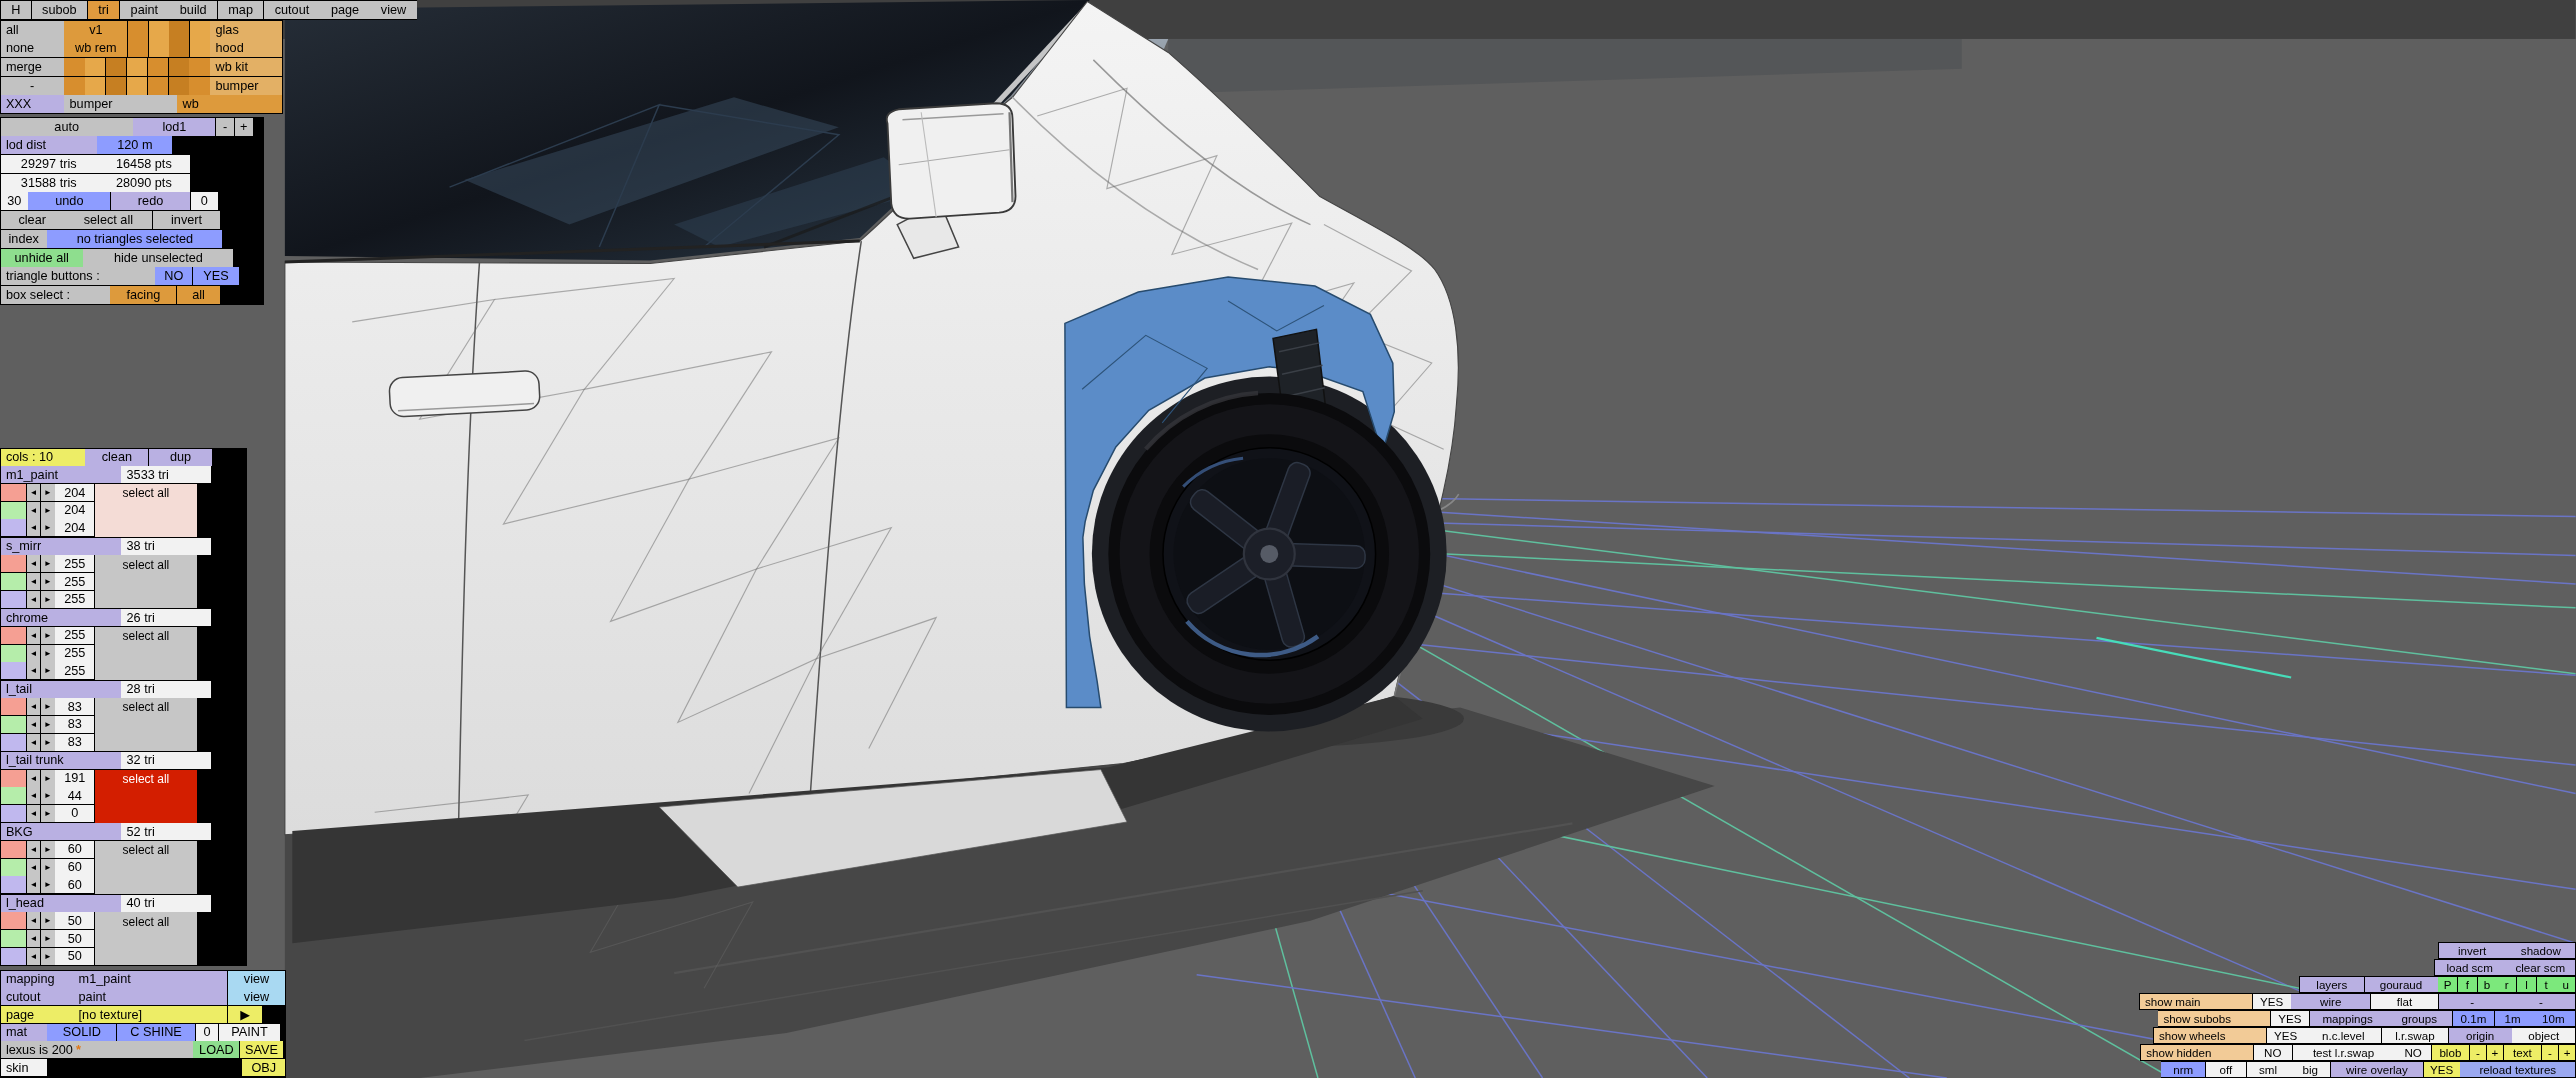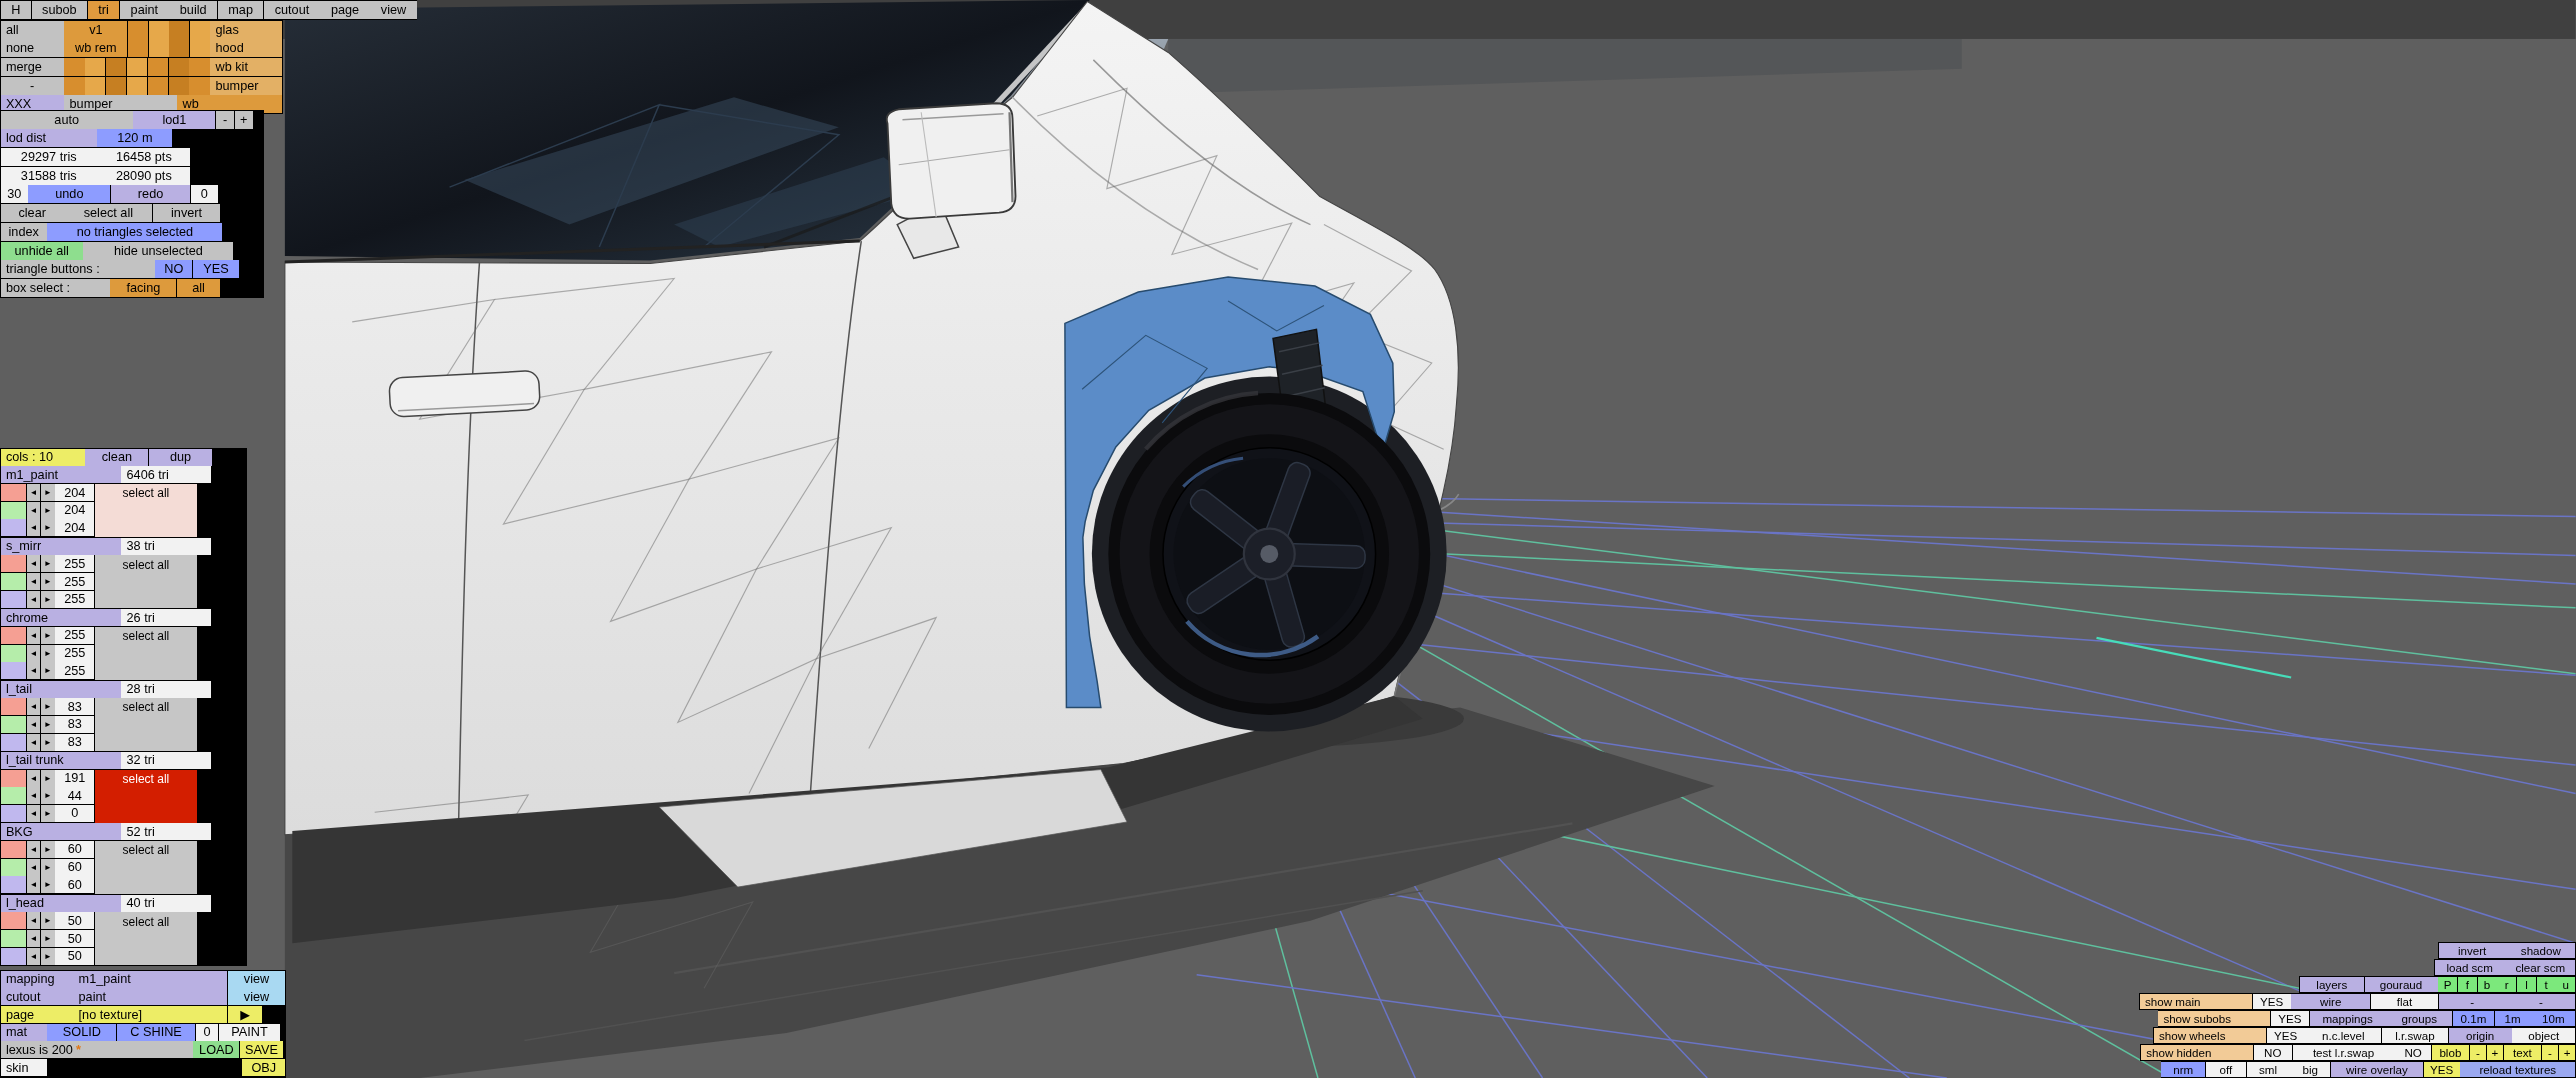--- a/index.html
+++ b/index.html
@@ -19,21 +19,21 @@
 #menu-bar{left:0;top:0;height:19.5px;flex-direction:row}
 #menu-bar .cell{padding:0 10.5px}
 #menu-bar .active{background:#e09a3e}
 
 #subob-panel{left:0;top:20px;width:283px}
 .ogrid{display:flex;gap:0.7px;flex:1 1 auto}
 .ogrid .cell{flex:1 1 auto;background:#d78e2e;padding:0}
 .ogrid .cell:nth-child(2n){background:#e6a84a}
 .ogrid .cell:nth-child(3n){background:#c67f22}
 
-#stats-panel{left:0;top:110px;width:264px}
+#stats-panel{left:0;top:117px;width:264px}
 
 #materials-panel{left:0;top:448px;width:247px}
 #materials-panel .row{height:17px}
 .mblock{display:flex;flex-direction:column;gap:0.7px}
 .mrow{display:flex;gap:0.7px}
 .chcol{display:flex;flex-direction:column;gap:0.7px}
 .chrow{display:flex;gap:0.7px;height:17px}
 .sw{width:25.5px;padding:0}
 .sw0{background:#f59f93}.sw1{background:#b5edaa}.sw2{background:#c0b8ee}
 .arr{width:13.5px;font-size:8.2px;background:#c6c6c6;padding:0}
@@ -325,21 +325,21 @@
 <div id="materials-panel" class="panel">
   <div class="row">
     <div class="cell yel l" style="width:84px">cols : 10</div>
     <div class="cell lav" style="width:63px">clean</div>
     <div class="cell lav" style="width:63px">dup</div>
   </div>
 
   <div class="mblock">
     <div class="row">
       <div class="cell mname l">m1_paint</div>
-      <div class="cell mtri l">6406 tri</div>
+      <div class="cell mtri l">3533 tri</div>
     </div>
     <div class="mrow">
       <div class="chcol">
         <div class="chrow">
               <div class="cell sw sw0"></div>
               <div class="cell arr">◄</div>
               <div class="cell arr">►</div>
               <div class="cell val">204</div>
             </div>
         <div class="chrow">

